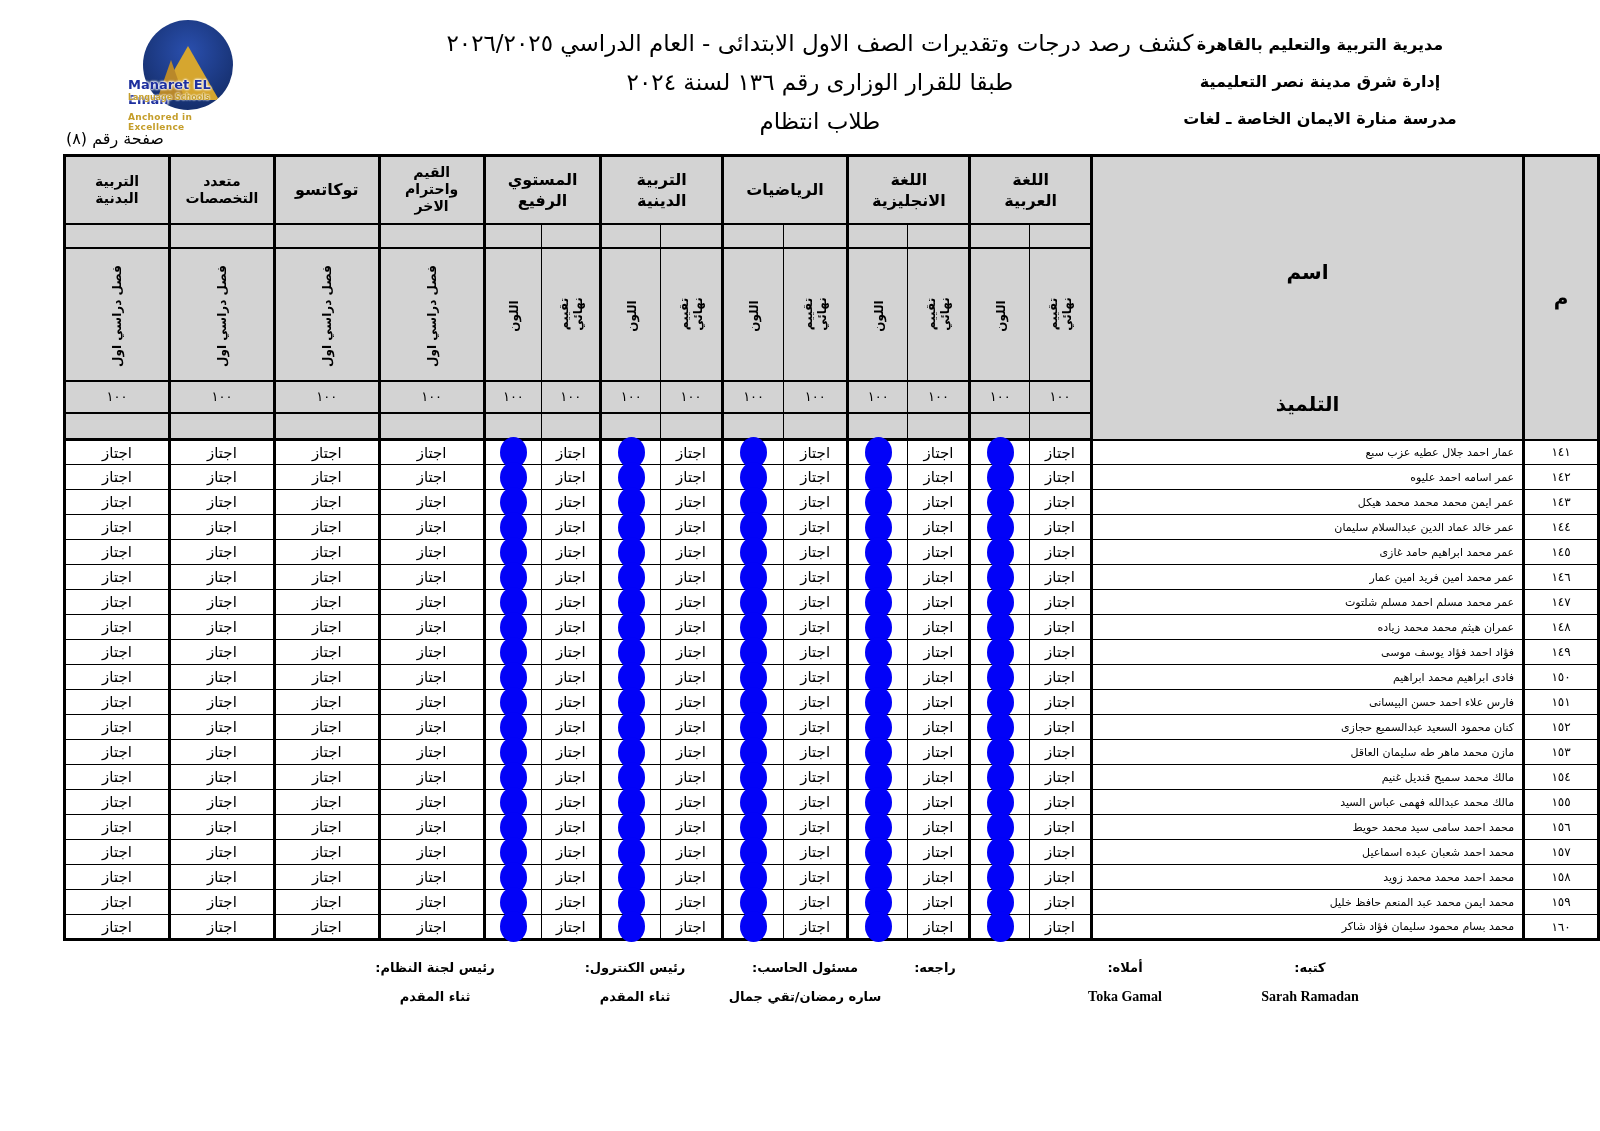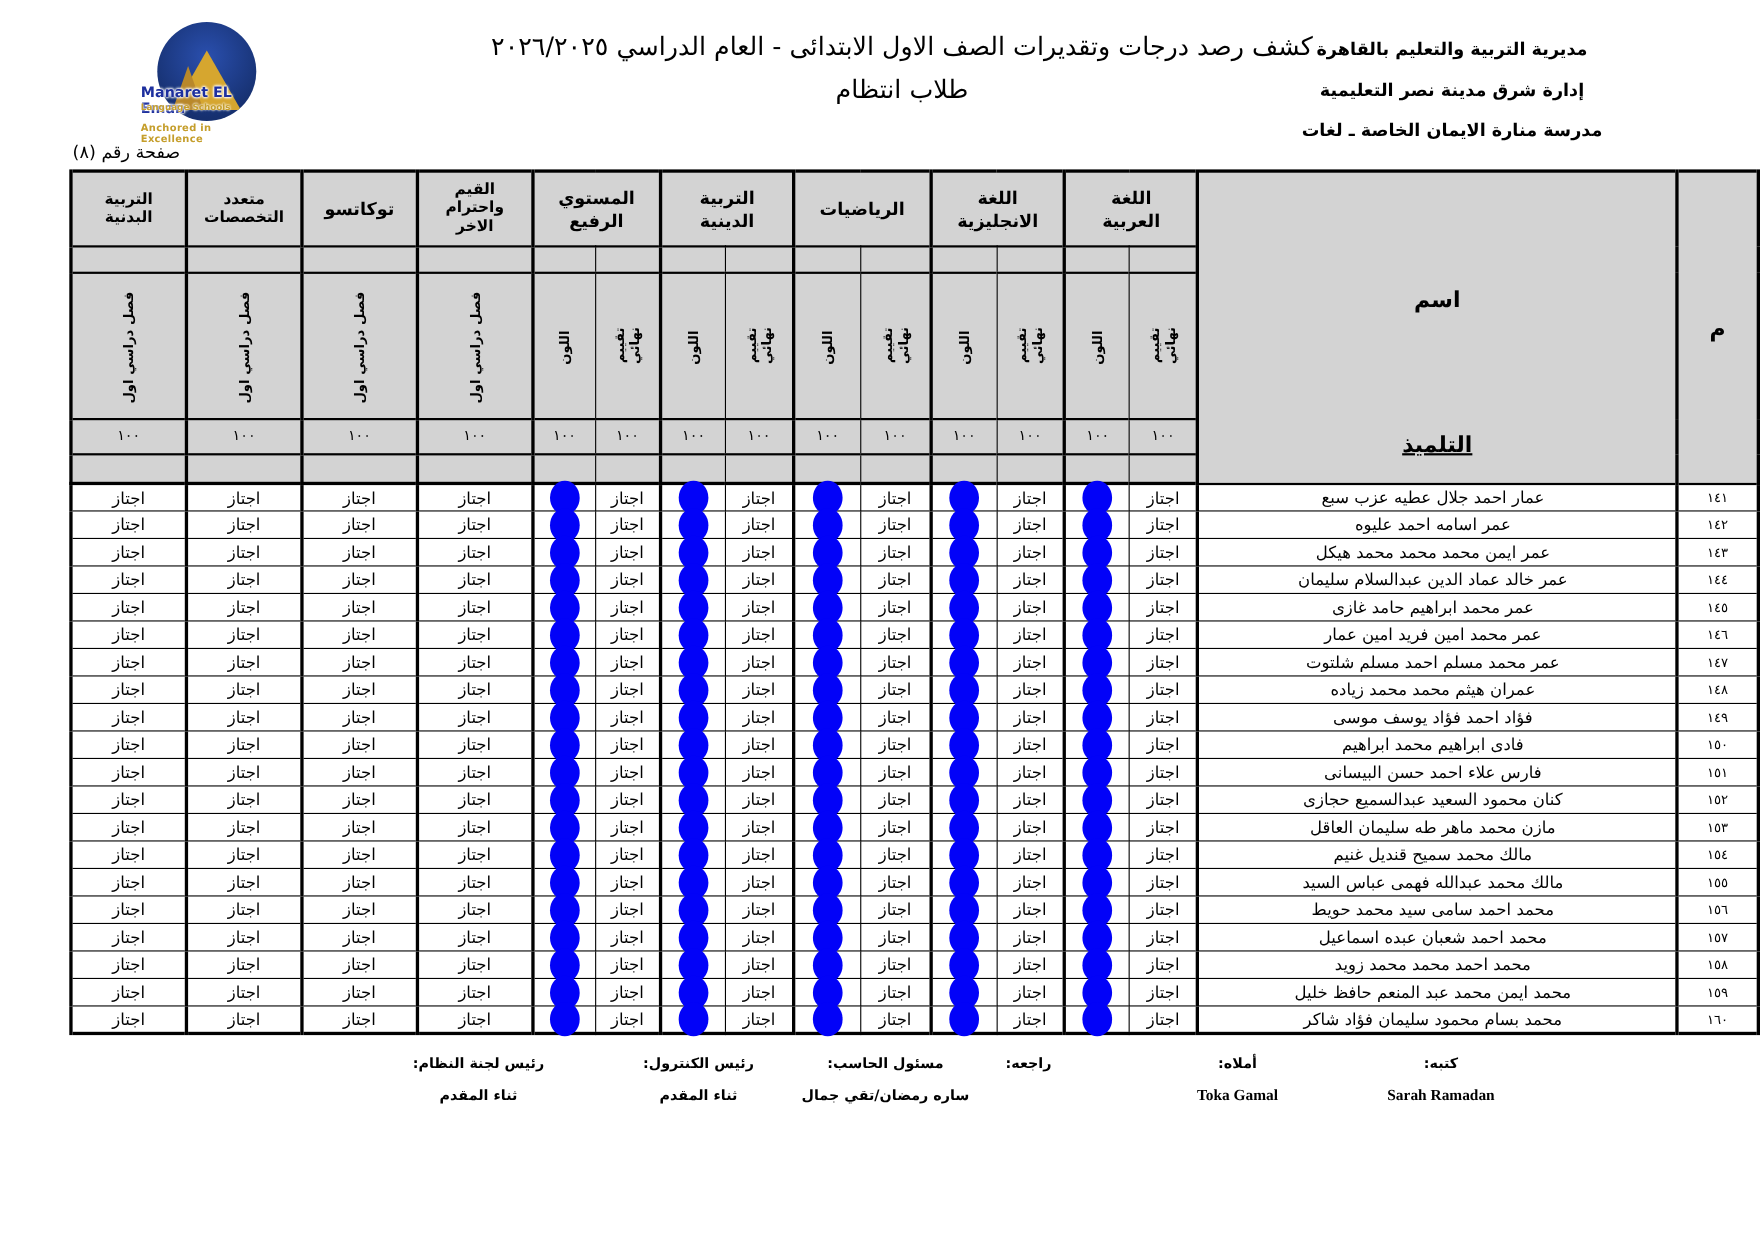--- a/index.html
+++ b/index.html
@@ -45,29 +45,29 @@
   tr.rB { height:24px; }
   tr.rC { height:133px; }
   tr.rD { height:32px; }
   tr.rD th { font-size:13px; font-weight:normal; border-bottom-width:2px; }
   tr.rE { height:27px; }
   tr.rE th { border-bottom-width:3px; }
 
   .m-h { font-size:20px; }
   .name-h { display:flex; flex-direction:column; align-items:center; height:100%; font-size:20px; font-weight:bold; }
   .nh1 { margin-top:80px; }
-  .nh2 { margin-top:108px; text-decoration:underline; }
+  .nh2 { margin-top:108px; }
 
   .rot { display:inline-block; transform:rotate(-90deg); font-size:12px; font-weight:bold; line-height:14px; }
   .rot.one { white-space:nowrap; }
   .rot.two { width:50px; }
 
   tbody tr { height:25px; }
   td.serial { font-size:12px; }
-  td.name-td { padding-right:8px; font-size:15px; white-space:nowrap; overflow:hidden; }
+  td.name-td { text-align:right; padding-right:8px; font-size:11px; white-space:nowrap; overflow:hidden; }
   td.pass { font-size:15px; }
   .dot { display:block; width:27px; height:31px; border-radius:50%; background:var(--dot-color,#0202f8);
          margin:-4px auto; position:relative; z-index:3; }
 
   
   .sigs { position:absolute; top:960px; left:0; width:1600px; height:70px; direction:rtl; }
   .sig { position:absolute; top:0; width:220px; text-align:center; }
   .sig-label { font-size:13px; font-weight:bold; }
   .sig-value { margin-top:14px; font-size:13px; font-weight:bold; }
   .sig-value.latin { font-family:"Liberation Serif",serif; font-size:14px; direction:ltr; }
@@ -80,20 +80,21 @@
 <div class="sheet">
 
   <div class="hdr-right">
     <div>مديرية التربية والتعليم بالقاهرة</div>
     <div>إدارة شرق مدينة نصر التعليمية</div>
     <div>مدرسة منارة الايمان الخاصة ـ لغات</div>
   </div>
 
   <div class="hdr-center">
     <div>كشف رصد درجات وتقديرات الصف الاول الابتدائى - العام الدراسي ٢٠٢٦/٢٠٢٥</div>
+    <div>طبقا للقرار الوزارى رقم ١٣٦ لسنة ٢٠٢٤</div>
     <div>طلاب انتظام</div>
   </div>
 
   <div class="logo">
     <div class="logo-circle">
       <div class="pyr"></div>
       <div class="pyr2"></div>
     </div>
     <div class="lg1">Manaret EL Eman</div>
     <div class="lg2">Language Schools</div>

